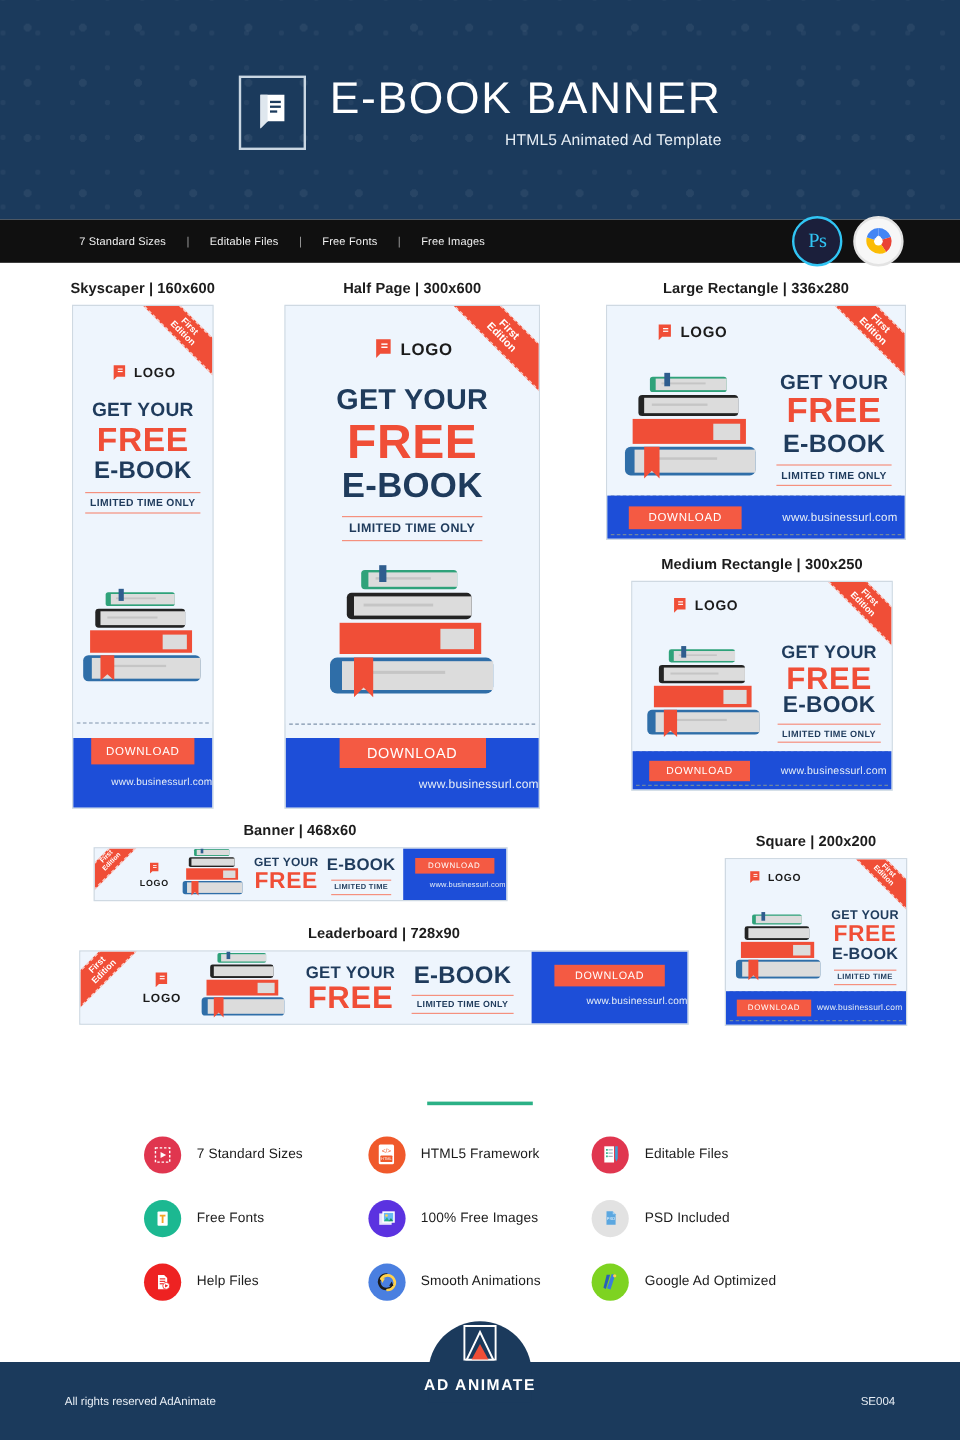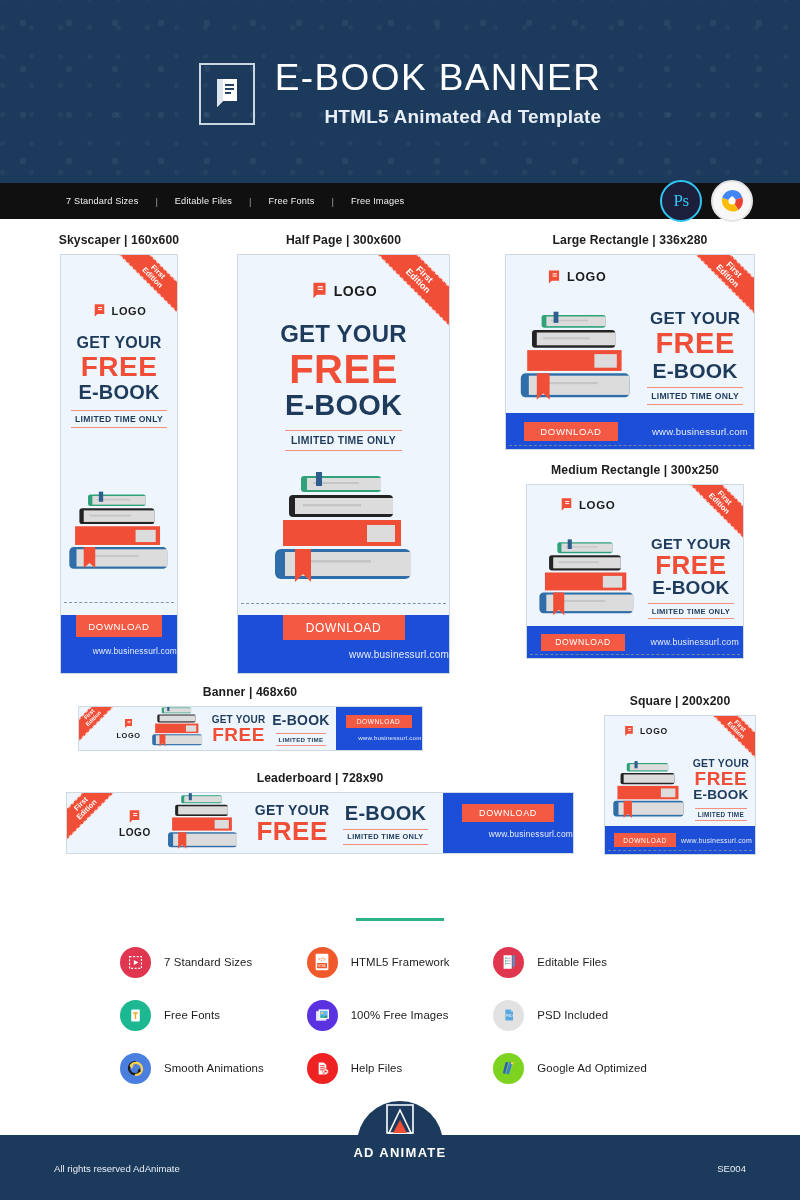--- a/index.html
+++ b/index.html
@@ -40,21 +40,21 @@
     flex: none;
   }
   .hero-logo-book { width: 32px; height: 34px; }
   .hero-text { display: flex; flex-direction: column; align-items: flex-end; }
   .hero-title {
     font-size: 37px; letter-spacing: 1.4px;
     color: #ffffff; font-weight: 400; line-height: 1.05;
     font-family: "Liberation Sans", sans-serif;
   }
   .hero-sub {
-    font-size: 19px; color: #e7eef5; font-weight: 700;
+    font-size: 13px; color: #e7eef5; font-weight: 400;
     letter-spacing: 0.2px; margin-top: 8px; padding-left: 3px;
   }
 
   
   .featurebar {
     height: 36px; background: #101010;
     display: flex; align-items: center;
     position: relative;
   }
   .featurebar-items {
@@ -639,43 +639,43 @@
         <svg width="16" height="16" viewBox="0 0 20 20">
             <path d="M5.5 3 L12 3 L15 6 L15 17 L5.5 17 Z" fill="#5ba7e0"></path>
             <path d="M12 3 L15 6 L12 6 Z" fill="#a9d3f2"></path>
             <text x="10.2" y="12.6" font-size="4.2" fill="#fff" text-anchor="middle" font-family="Liberation Sans, sans-serif">PSD</text>
           </svg>
       </span>
       <span class="f-label">PSD Included</span>
     </div>
 
     <div class="feature-cell">
-      <span class="f-icon" style="background:#4a7fe0">
-        <svg width="19" height="19" viewBox="0 0 20 20">
-            <path d="M9.6 3.2 a6.4 6.4 0 1 0 5.4 9.8" fill="none" stroke="#1c1c1c" stroke-width="2.3" stroke-linecap="round"></path>
-            <path d="M10.4 16.8 a6.4 6.4 0 1 0 -5.4 -9.8" fill="none" stroke="#ffd24d" stroke-width="2.3" stroke-linecap="round"></path>
-            <path d="M14.2 9.4 L15.6 13.4 L11.8 13.2 Z" fill="#1c1c1c"></path>
-            <path d="M5.8 10.6 L4.4 6.6 L8.2 6.8 Z" fill="#ffd24d"></path>
-          </svg>
-      </span>
-      <span class="f-label">Smooth Animations</span>
-    </div>
-
-    <div class="feature-cell">
       <span class="f-icon" style="background:#ee2222">
         <svg width="17" height="17" viewBox="0 0 20 20">
             <path d="M5.5 3 L11.5 3 L14.5 6 L14.5 17 L5.5 17 Z" fill="#fff"></path>
             <rect x="7.2" y="6.2" width="5.4" height="1.1" fill="#ee2222"></rect>
             <rect x="7.2" y="8.6" width="5.4" height="1.1" fill="#ee2222"></rect>
             <rect x="7.2" y="11" width="3.4" height="1.1" fill="#ee2222"></rect>
             <circle cx="13.6" cy="13.6" r="3.4" fill="#fff" stroke="#ee2222" stroke-width="0.8"></circle>
             <path d="M12.4 11.9 L15.6 13.6 L12.4 15.3 Z" fill="#ee2222"></path>
           </svg>
       </span>
       <span class="f-label">Help Files</span>
+    </div>
+
+    <div class="feature-cell">
+      <span class="f-icon" style="background:#4a7fe0">
+        <svg width="19" height="19" viewBox="0 0 20 20">
+            <path d="M9.6 3.2 a6.4 6.4 0 1 0 5.4 9.8" fill="none" stroke="#1c1c1c" stroke-width="2.3" stroke-linecap="round"></path>
+            <path d="M10.4 16.8 a6.4 6.4 0 1 0 -5.4 -9.8" fill="none" stroke="#ffd24d" stroke-width="2.3" stroke-linecap="round"></path>
+            <path d="M14.2 9.4 L15.6 13.4 L11.8 13.2 Z" fill="#1c1c1c"></path>
+            <path d="M5.8 10.6 L4.4 6.6 L8.2 6.8 Z" fill="#ffd24d"></path>
+          </svg>
+      </span>
+      <span class="f-label">Smooth Animations</span>
     </div>
 
     <div class="feature-cell">
       <span class="f-icon" style="background:#7ed321">
         <svg width="18" height="18" viewBox="0 0 20 20">
             <path d="M8.6 3 L12 3 L12 17 L8.6 17 Z" fill="#3b7ddd" transform="rotate(18 10 10)"></path>
             <path d="M6.2 3.6 L9.4 3.6 L5.4 16.8 L3.2 15.6 Z" fill="#2a5fb8"></path>
             <circle cx="13.6" cy="4.6" r="1.5" fill="#ffd24d"></circle>
           </svg>
       </span>

